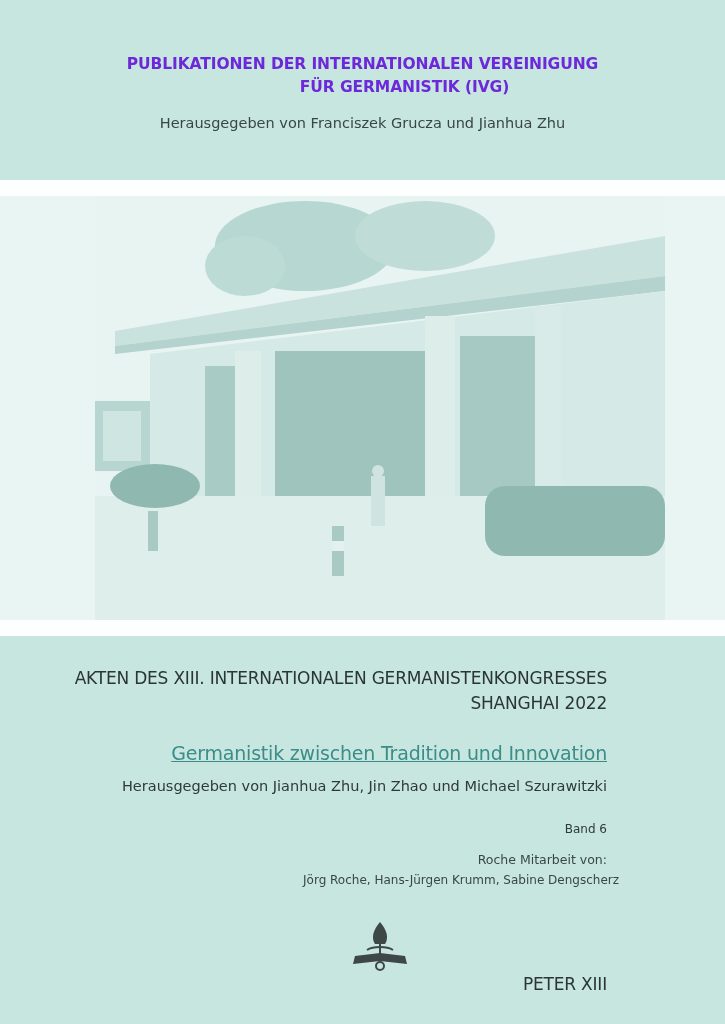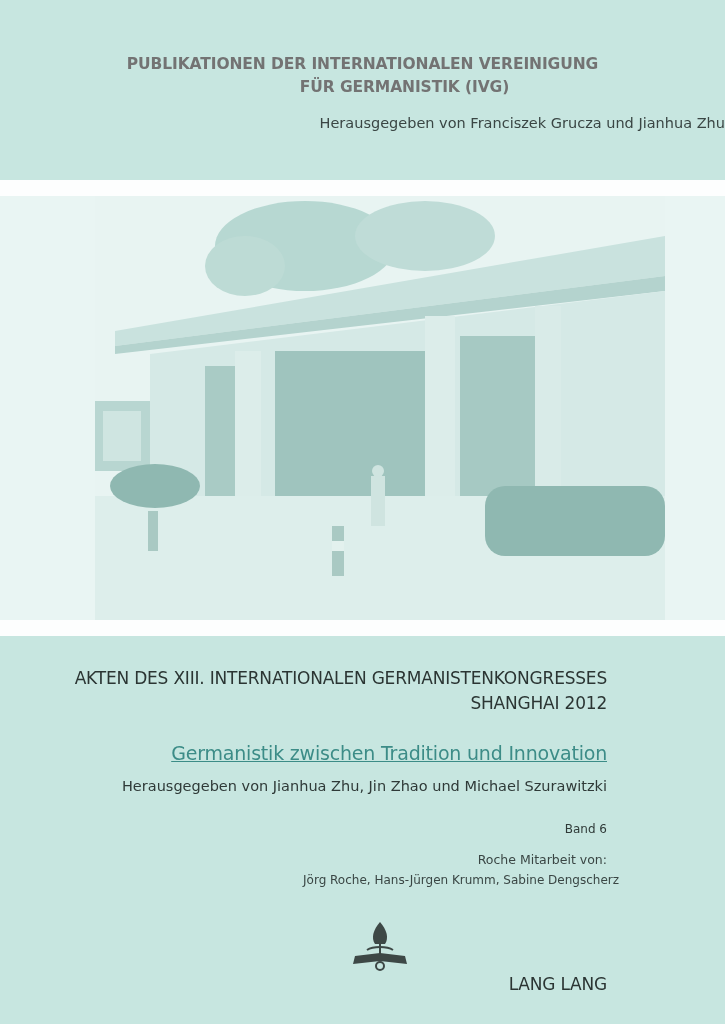--- a/index.html
+++ b/index.html
@@ -9,27 +9,27 @@
       font-family: "DejaVu Sans", "Liberation Sans", sans-serif;
       color: #2b3533;
       position: relative;
     }
     .band-top {
       position: absolute; left: 0; top: 0; width: 725px; height: 180px;
       background: #c7e6e0;
     }
     .series-title {
       position: absolute; left: 0; width: 725px; text-align: center;
-      font-weight: bold; font-size: 15.5px; letter-spacing: -0.1px; color: #737373;
+      font-weight: bold; font-size: 15.5px; letter-spacing: -0.1px; color: #6d28d9;
       font-family: "DejaVu Sans", sans-serif;
     }
     .series-title.l1 { top: 55px; }
     .series-title.l2 { top: 78px; margin-left: 42px; }
     .series-editors {
-      position: absolute; left: 0; width: 725px; top: 115px; text-align: right;
+      position: absolute; left: 0; width: 725px; top: 115px; text-align: center;
       font-size: 14.5px; color: #3a4644;
     }
     .white-strip { position: absolute; left: 0; width: 725px; background: #fdfefe; }
     .white-strip.s1 { top: 180px; height: 16px; }
     .white-strip.s2 { top: 620px; height: 16px; }
     .photo-band {
       position: absolute; left: 0; top: 196px; width: 725px; height: 424px;
       background: #eaf5f3;
     }
     .photo-side { position: absolute; top: 0; height: 424px; background: #e9f5f3; }
@@ -108,32 +108,32 @@
       <rect x="237" y="345" width="12" height="10" fill="#e3f1ee"></rect>
     </svg>
   </div>
   <div class="photo-side right"></div>
 </div>
 
 <div class="white-strip s2"></div>
 
 <div class="band-bottom"></div>
 <div class="c proc-title l1">AKTEN DES XIII. INTERNATIONALEN GERMANISTENKONGRESSES</div>
-<div class="c proc-title l2">SHANGHAI 2012</div>
+<div class="c proc-title l2">SHANGHAI 2022</div>
 <div class="c vol-title">Germanistik zwischen Tradition und Innovation</div>
 <div class="c vol-editors">Herausgegeben von Jianhua Zhu, Jin Zhao und Michael Szurawitzki</div>
 <div class="c band-label">Band 6</div>
 <div class="c collab-label">Roche Mitarbeit von:</div>
 <div class="c collab-names">Jörg Roche, Hans-Jürgen Krumm, Sabine Dengscherz</div>
 
 <div class="logo">
   <svg width="70" height="52" viewBox="0 0 70 52" xmlns="http://www.w3.org/2000/svg">
 
     <path d="M35 2 C28 10 26 18 30 24 L40 24 C44 18 42 10 35 2 Z" fill="#3d4846"></path>
     <line x1="35" y1="24" x2="35" y2="34" stroke="#3d4846" stroke-width="2"></line>
 
     <path d="M22 30 C28 26 42 26 48 30" stroke="#3d4846" stroke-width="2" fill="none"></path>
 
     <polygon points="10,36 35,33 60,36 62,44 35,41 8,44" fill="#3d4846"></polygon>
     <circle cx="35" cy="46" r="4" fill="none" stroke="#3d4846" stroke-width="2"></circle>
   </svg>
 </div>
-<div class="c publisher">LANG LANG</div>
+<div class="c publisher">PETER XIII</div>
 
 </body></html>

